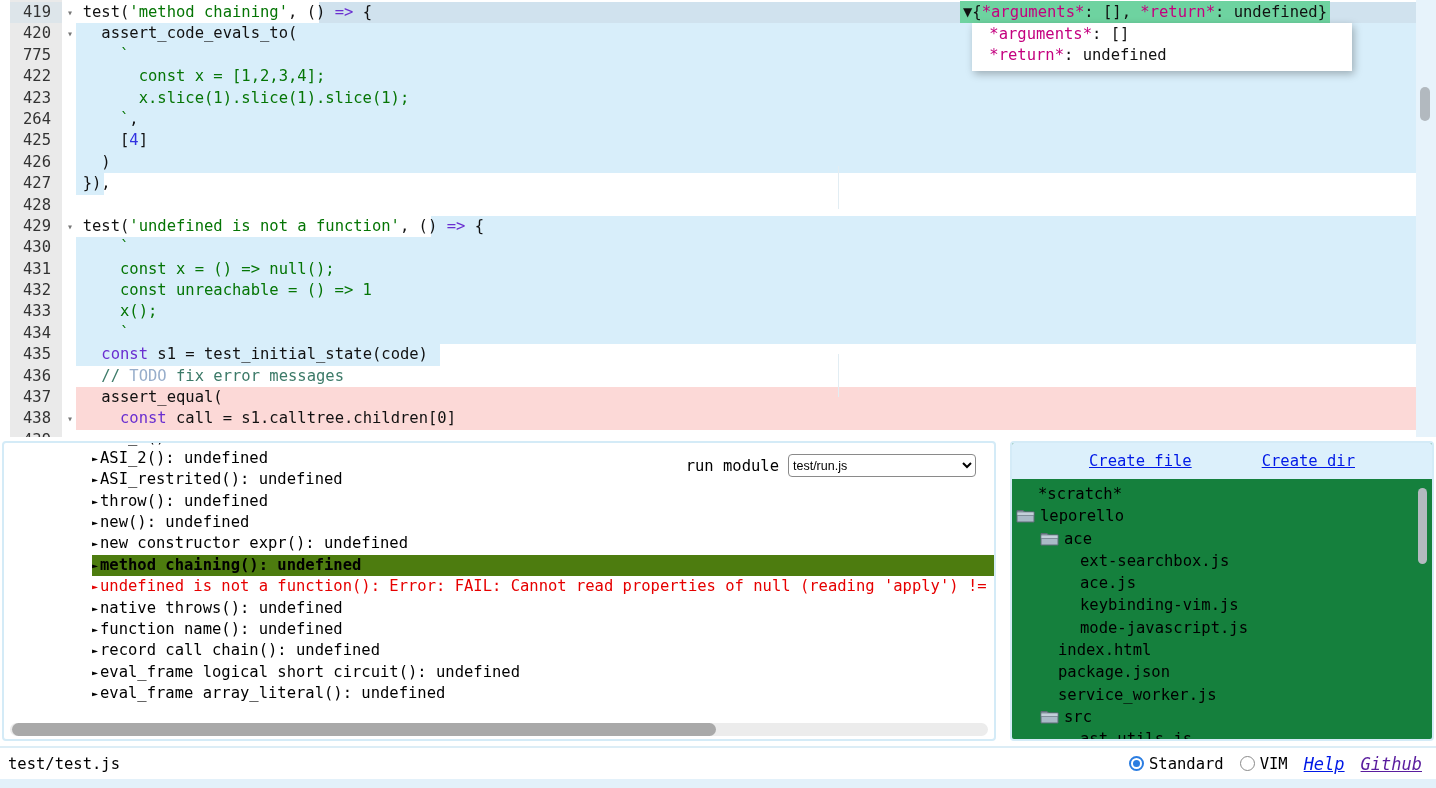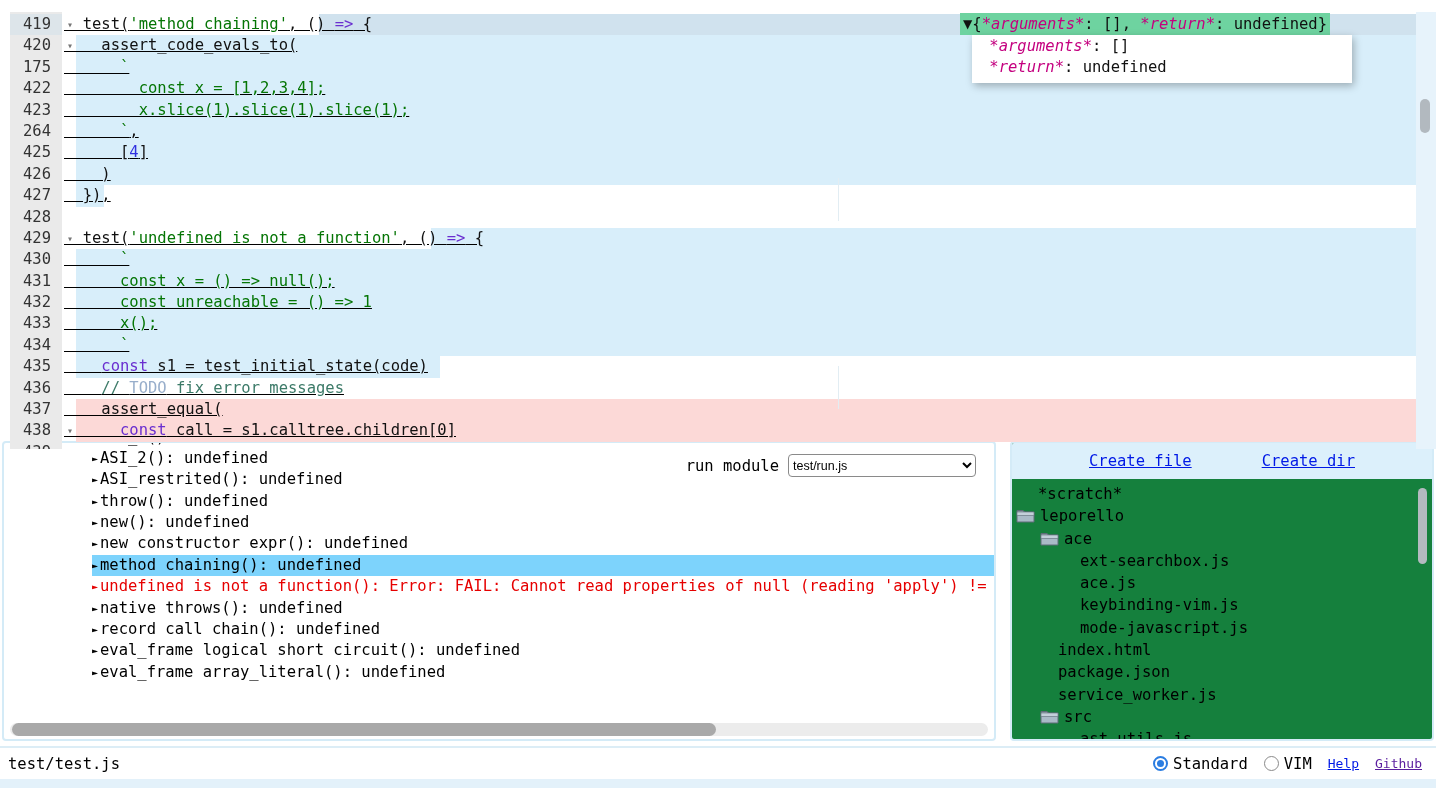--- a/index.html
+++ b/index.html
@@ -1,40 +1,40 @@
 <!DOCTYPE html>
 <html><head>
 <meta charset="utf-8">
 <style>
   * { box-sizing: border-box; margin: 0; padding: 0; }
   html,body { width:1436px; height:788px; background:#ffffff; overflow:hidden;
     font-family:"DejaVu Sans Mono","Liberation Mono",monospace; }
   .stage { position:relative; width:1436px; height:788px; }
 
   
-  .editor { position:absolute; left:0; top:12px; width:1436px; height:437px; background:#fff; overflow:hidden; }
+  .editor { position:absolute; left:0; top:0; width:1436px; height:437px; background:#fff; overflow:hidden; }
   .gutter { position:absolute; left:10px; top:0; width:52px; height:437px; background:#eaeaea; padding-top:2px; z-index:3; }
   .gutter-row { position:relative; height:21.4px; text-align:right; padding-right:11px;
     font-size:15.5px; color:#333; line-height:21.4px; }
   .gutter-row.active { background:#dde5ea; }
   .fold { position:absolute; right:-11px; top:0; font-size:10px; color:#777; line-height:21.4px; }
   .code-area { position:absolute; left:64px; top:0; right:20px; height:437px; padding-top:2px; z-index:1; }
-  .code-row { position:relative; height:21.4px; white-space:pre; font-size:15.5px; line-height:21.4px;text-decoration:underline; }
+  .code-row { position:relative; height:21.4px; white-space:pre; font-size:15.5px; line-height:21.4px; }
   .toks { position:relative; z-index:2; }
   .hl { position:absolute; top:0; bottom:0; z-index:1; }
   .hl-blue   { background:#d8eefa; }
   .hl-active { background:#d0e2ee; }
   .hl-pink   { background:#fcd9d7; }
   .tk-p { color:#111; }
   .tk-k { color:#6a2fd0; }
   .tk-s { color:#057505; }
   .tk-n { color:#3131e0; }
   .tk-c { color:#3c7a68; }
   .tk-t { color:#98aecb; }
-  .tk-m { color:#c4007f; font-style:italic; }
+  .tk-m { color:#c4007f; }
   .seam { position:absolute; left:838px; width:1px; background:#e2edf3; z-index:2; }
   .seam.s1 { top:166px; height:43px; }
   .seam.s2 { top:354px; height:43px; }
 
   
   .tt-header { position:absolute; left:960px; top:1px; height:22px; background:#6ed3a0;
     font-size:15.5px; line-height:22px; white-space:pre; padding:0 3px; z-index:10; }
   .tt-body { position:absolute; left:972px; top:23px; width:380px; background:#fff;
     box-shadow:2px 3px 8px rgba(0,0,0,0.28); padding:1px 8px 4px 8px; z-index:10; }
   .tt-row { height:21.4px; font-size:15.5px; line-height:21.4px; white-space:pre; }
@@ -42,21 +42,21 @@
   
   .ed-scroll { position:absolute; left:1416px; top:0; width:20px; height:437px; background:#e7f3fb; z-index:4; }
   .ed-scroll .thumb { position:absolute; left:4px; top:87px; width:10px; height:34px; background:#b2b9bf; border-radius:5px; }
 
   
   .output-panel { position:absolute; left:2px; top:441px; width:994px; height:300px;
     background:#fff; border:2px solid #d4ebf7; border-radius:4px; overflow:hidden; }
   .out-list { margin-top:-16.5px; padding-left:88px; overflow:hidden; }
   .out-row { height:21.4px; line-height:21.4px; font-size:15.5px; white-space:nowrap; color:#000; }
   .out-row .arr { font-size:10px; vertical-align:1px; margin-right:2px; }
-  .out-row.sel { background:#7dd3fc; }
+  .out-row.sel { background:#4d7c0f;font-weight:bold; }
   .out-row.fail { color:#e60000; }
   .run-module { position:absolute; top:11px; right:18px; display:flex; align-items:center; background:#fff; padding-left:6px; }
   .rm-label { font-size:15.5px; color:#000; margin-right:9px; }
   .rm-select { width:188px; height:23px; font-family:"Liberation Sans",sans-serif; font-size:12.5px;
     border:1px solid #8a8a8a; border-radius:4px; background:#fff; color:#000; }
   .h-scroll { position:absolute; left:6px; bottom:3px; width:978px; height:13px; background:#ececec; border-radius:7px; }
   .h-thumb { position:absolute; left:2px; top:0; width:704px; height:13px; background:#a9a9a9; border-radius:7px; }
 
   
   .files-panel { position:absolute; left:1010px; top:441px; width:424px; height:300px;
@@ -70,35 +70,35 @@
 
   
   .status-bar { position:absolute; left:0; top:746px; width:1436px; height:33px; background:#fff;
     border-top:2px solid #dcedf6; display:flex; align-items:center; padding:0 14px 0 8px; }
   .path { font-size:15.5px; color:#000; }
   .status-right { margin-left:auto; display:flex; align-items:center; gap:16px; }
   .radio-opt { display:flex; align-items:center; gap:5px; font-size:15.5px; color:#000; cursor:pointer; }
   .rdo { width:15px; height:15px; border-radius:50%; border:1px solid #8a8a8a; background:#fff; position:relative; flex:none; }
   .rdo.sel { border:2px solid #2b7de1; }
   .rdo.sel::after { content:''; position:absolute; left:2px; top:2px; right:2px; bottom:2px; background:#2b7de1; border-radius:50%; }
-  .slink { font-size:13px; text-decoration:underline; cursor:pointer; }
+  .slink { font-size:17px; text-decoration:underline; cursor:pointer;font-style:italic; }
   .slink.help { color:#0019e6; }
   .slink.github { color:#5a1d9e; }
   .bottom-strip { position:absolute; left:0; top:779px; width:1436px; height:9px; background:#e3f1fa; }
 </style>
 </head>
 <body>
 
 <div class="stage">
 
   <div class="editor">
     <div class="gutter">
         <div class="gutter-row active"><span>419</span><span class="fold">▾</span></div>
         <div class="gutter-row"><span>420</span><span class="fold">▾</span></div>
-        <div class="gutter-row"><span>175</span></div>
+        <div class="gutter-row"><span>775</span></div>
         <div class="gutter-row"><span>422</span></div>
         <div class="gutter-row"><span>423</span></div>
         <div class="gutter-row"><span>264</span></div>
         <div class="gutter-row"><span>425</span></div>
         <div class="gutter-row"><span>426</span></div>
         <div class="gutter-row"><span>427</span></div>
         <div class="gutter-row"><span>428</span></div>
         <div class="gutter-row"><span>429</span><span class="fold">▾</span></div>
         <div class="gutter-row"><span>430</span></div>
         <div class="gutter-row"><span>431</span></div>
@@ -149,20 +149,21 @@
     <div class="out-list">
         <div class="out-row"><span class="arr">►</span><span>ASI_1(): undefined</span></div>
         <div class="out-row"><span class="arr">►</span><span>ASI_2(): undefined</span></div>
         <div class="out-row"><span class="arr">►</span><span>ASI_restrited(): undefined</span></div>
         <div class="out-row"><span class="arr">►</span><span>throw(): undefined</span></div>
         <div class="out-row"><span class="arr">►</span><span>new(): undefined</span></div>
         <div class="out-row"><span class="arr">►</span><span>new constructor expr(): undefined</span></div>
         <div class="out-row sel"><span class="arr">►</span><span>method chaining(): undefined</span></div>
         <div class="out-row fail"><span class="arr">►</span><span>undefined is not a function(): Error: FAIL: Cannot read properties of null (reading 'apply') !=</span></div>
         <div class="out-row"><span class="arr">►</span><span>native throws(): undefined</span></div>
+        <div class="out-row"><span class="arr">►</span><span>function name(): undefined</span></div>
         <div class="out-row"><span class="arr">►</span><span>record call chain(): undefined</span></div>
         <div class="out-row"><span class="arr">►</span><span>eval_frame logical short circuit(): undefined</span></div>
         <div class="out-row"><span class="arr">►</span><span>eval_frame array_literal(): undefined</span></div>
       </div>
     <div class="run-module">
       <span class="rm-label">run module</span>
       <select class="rm-select">
         <option>test/run.js</option>
       </select>
     </div>

